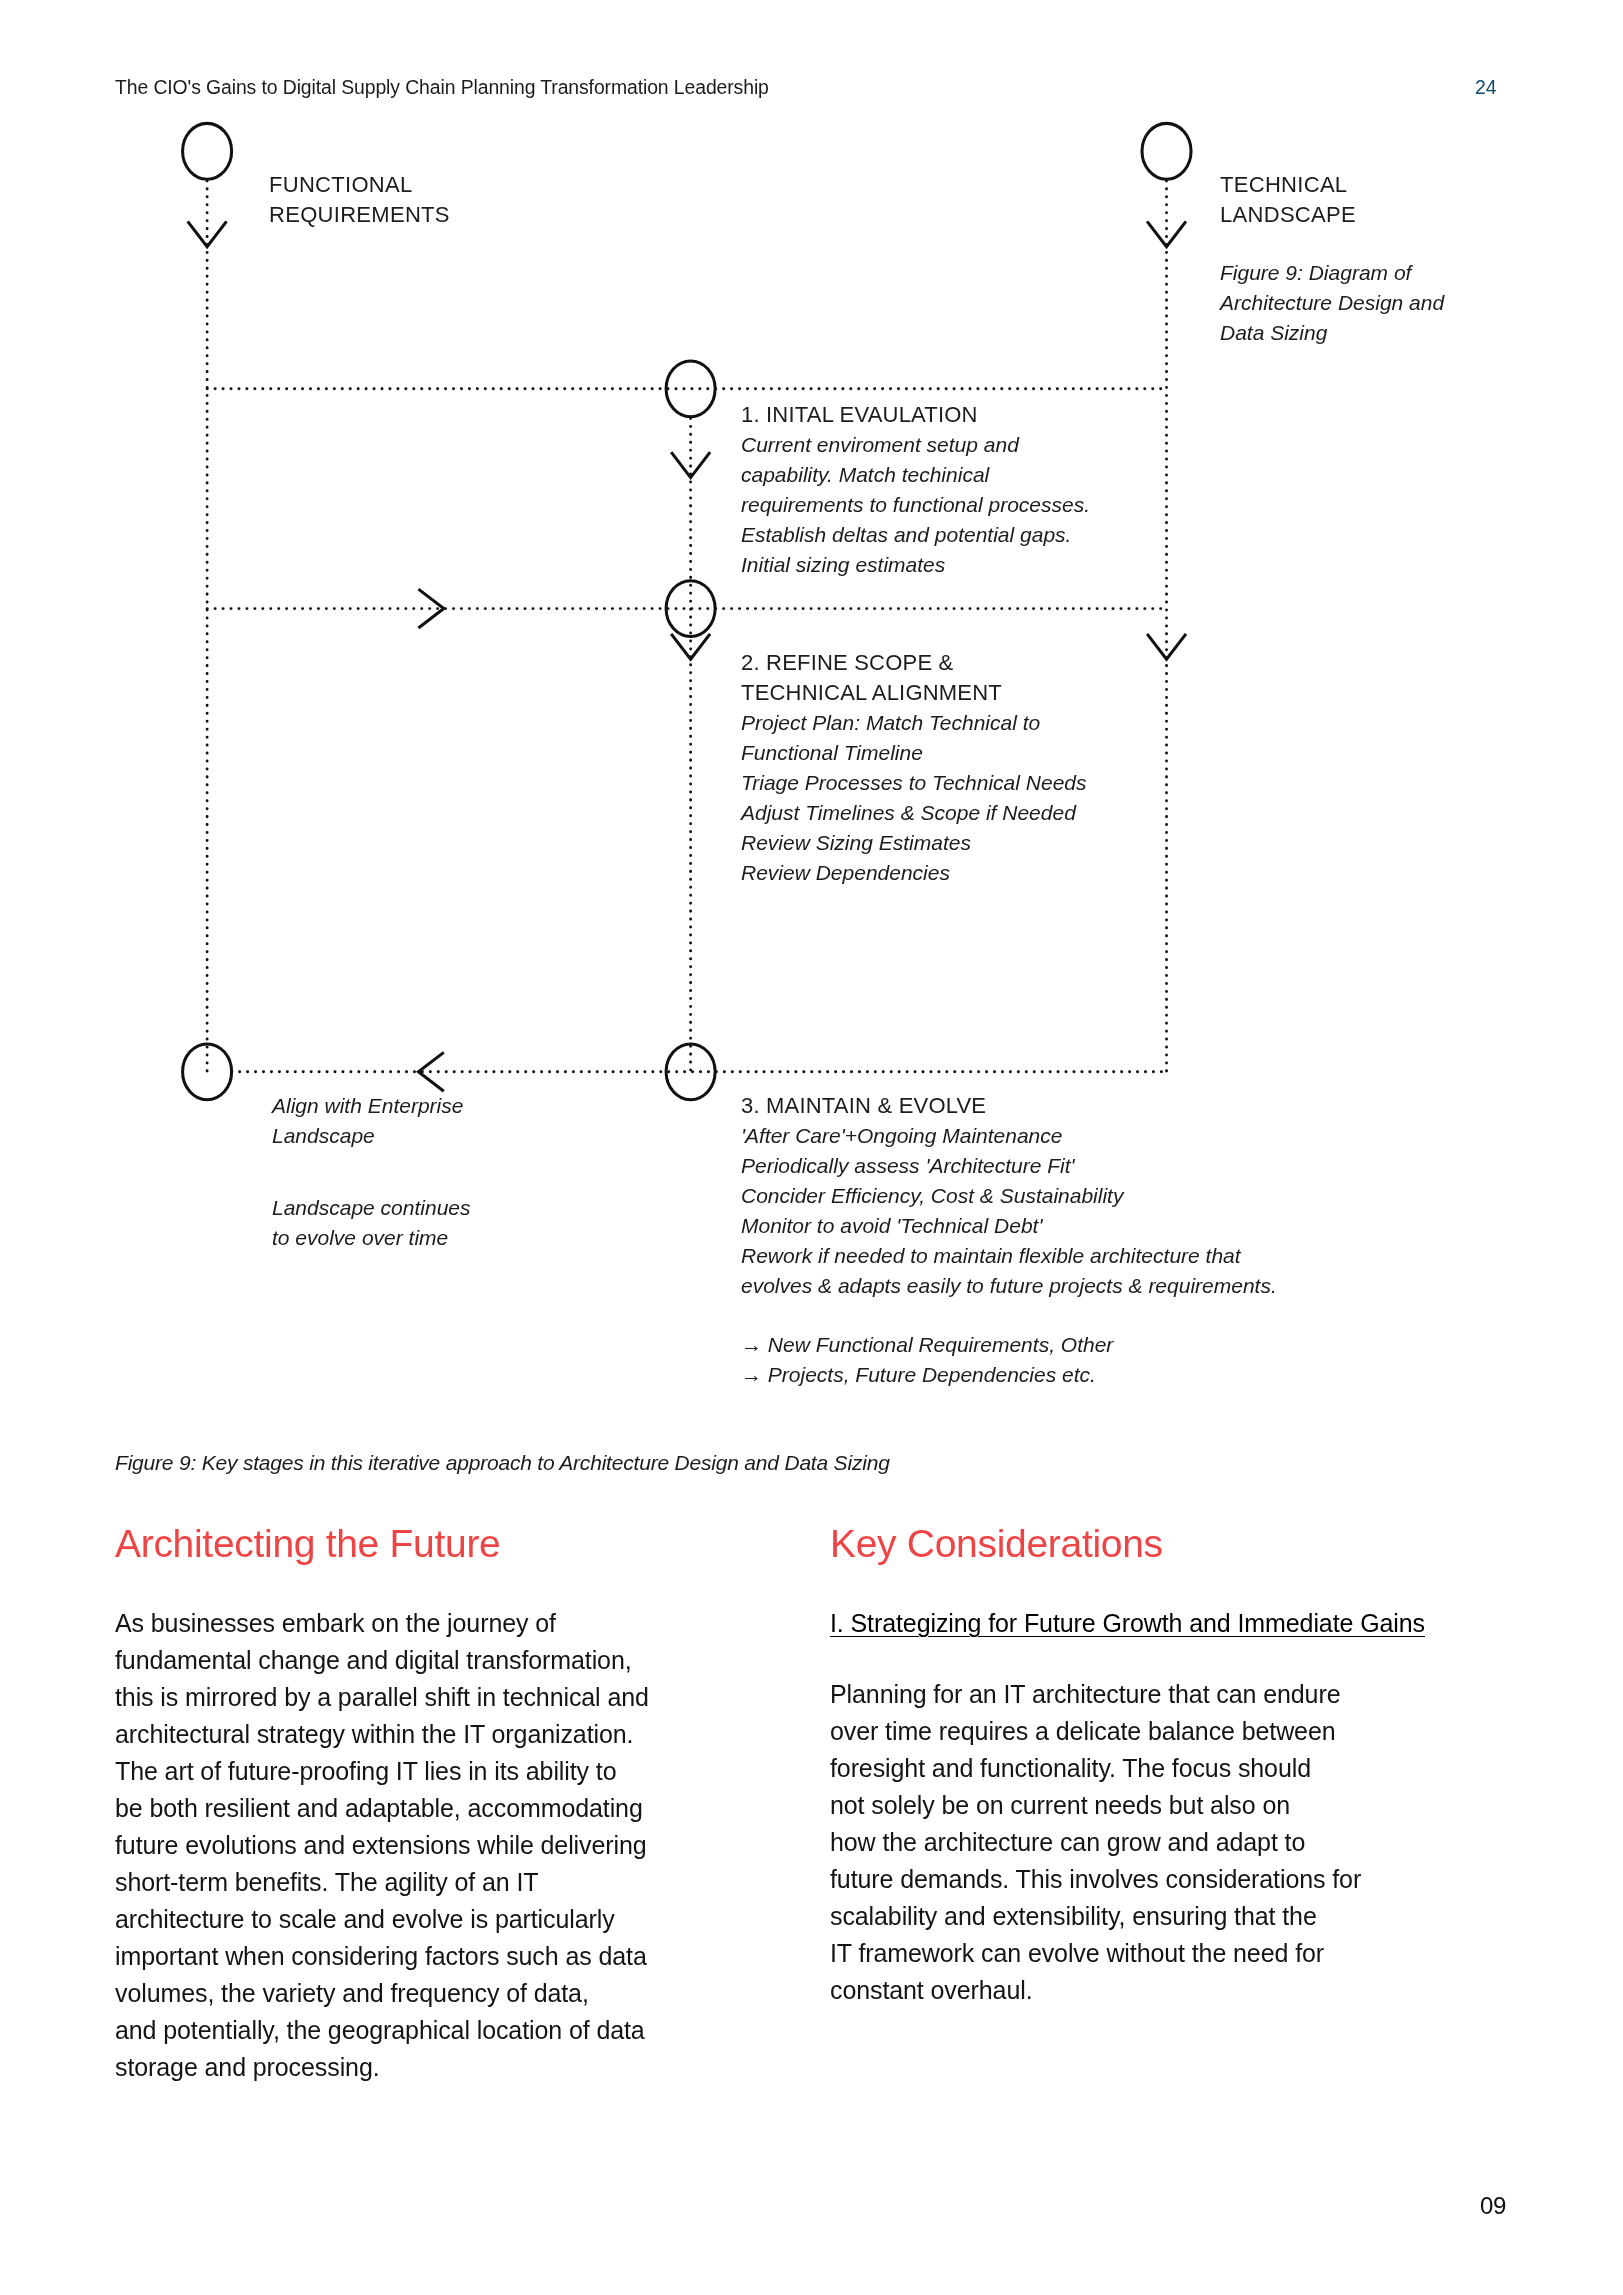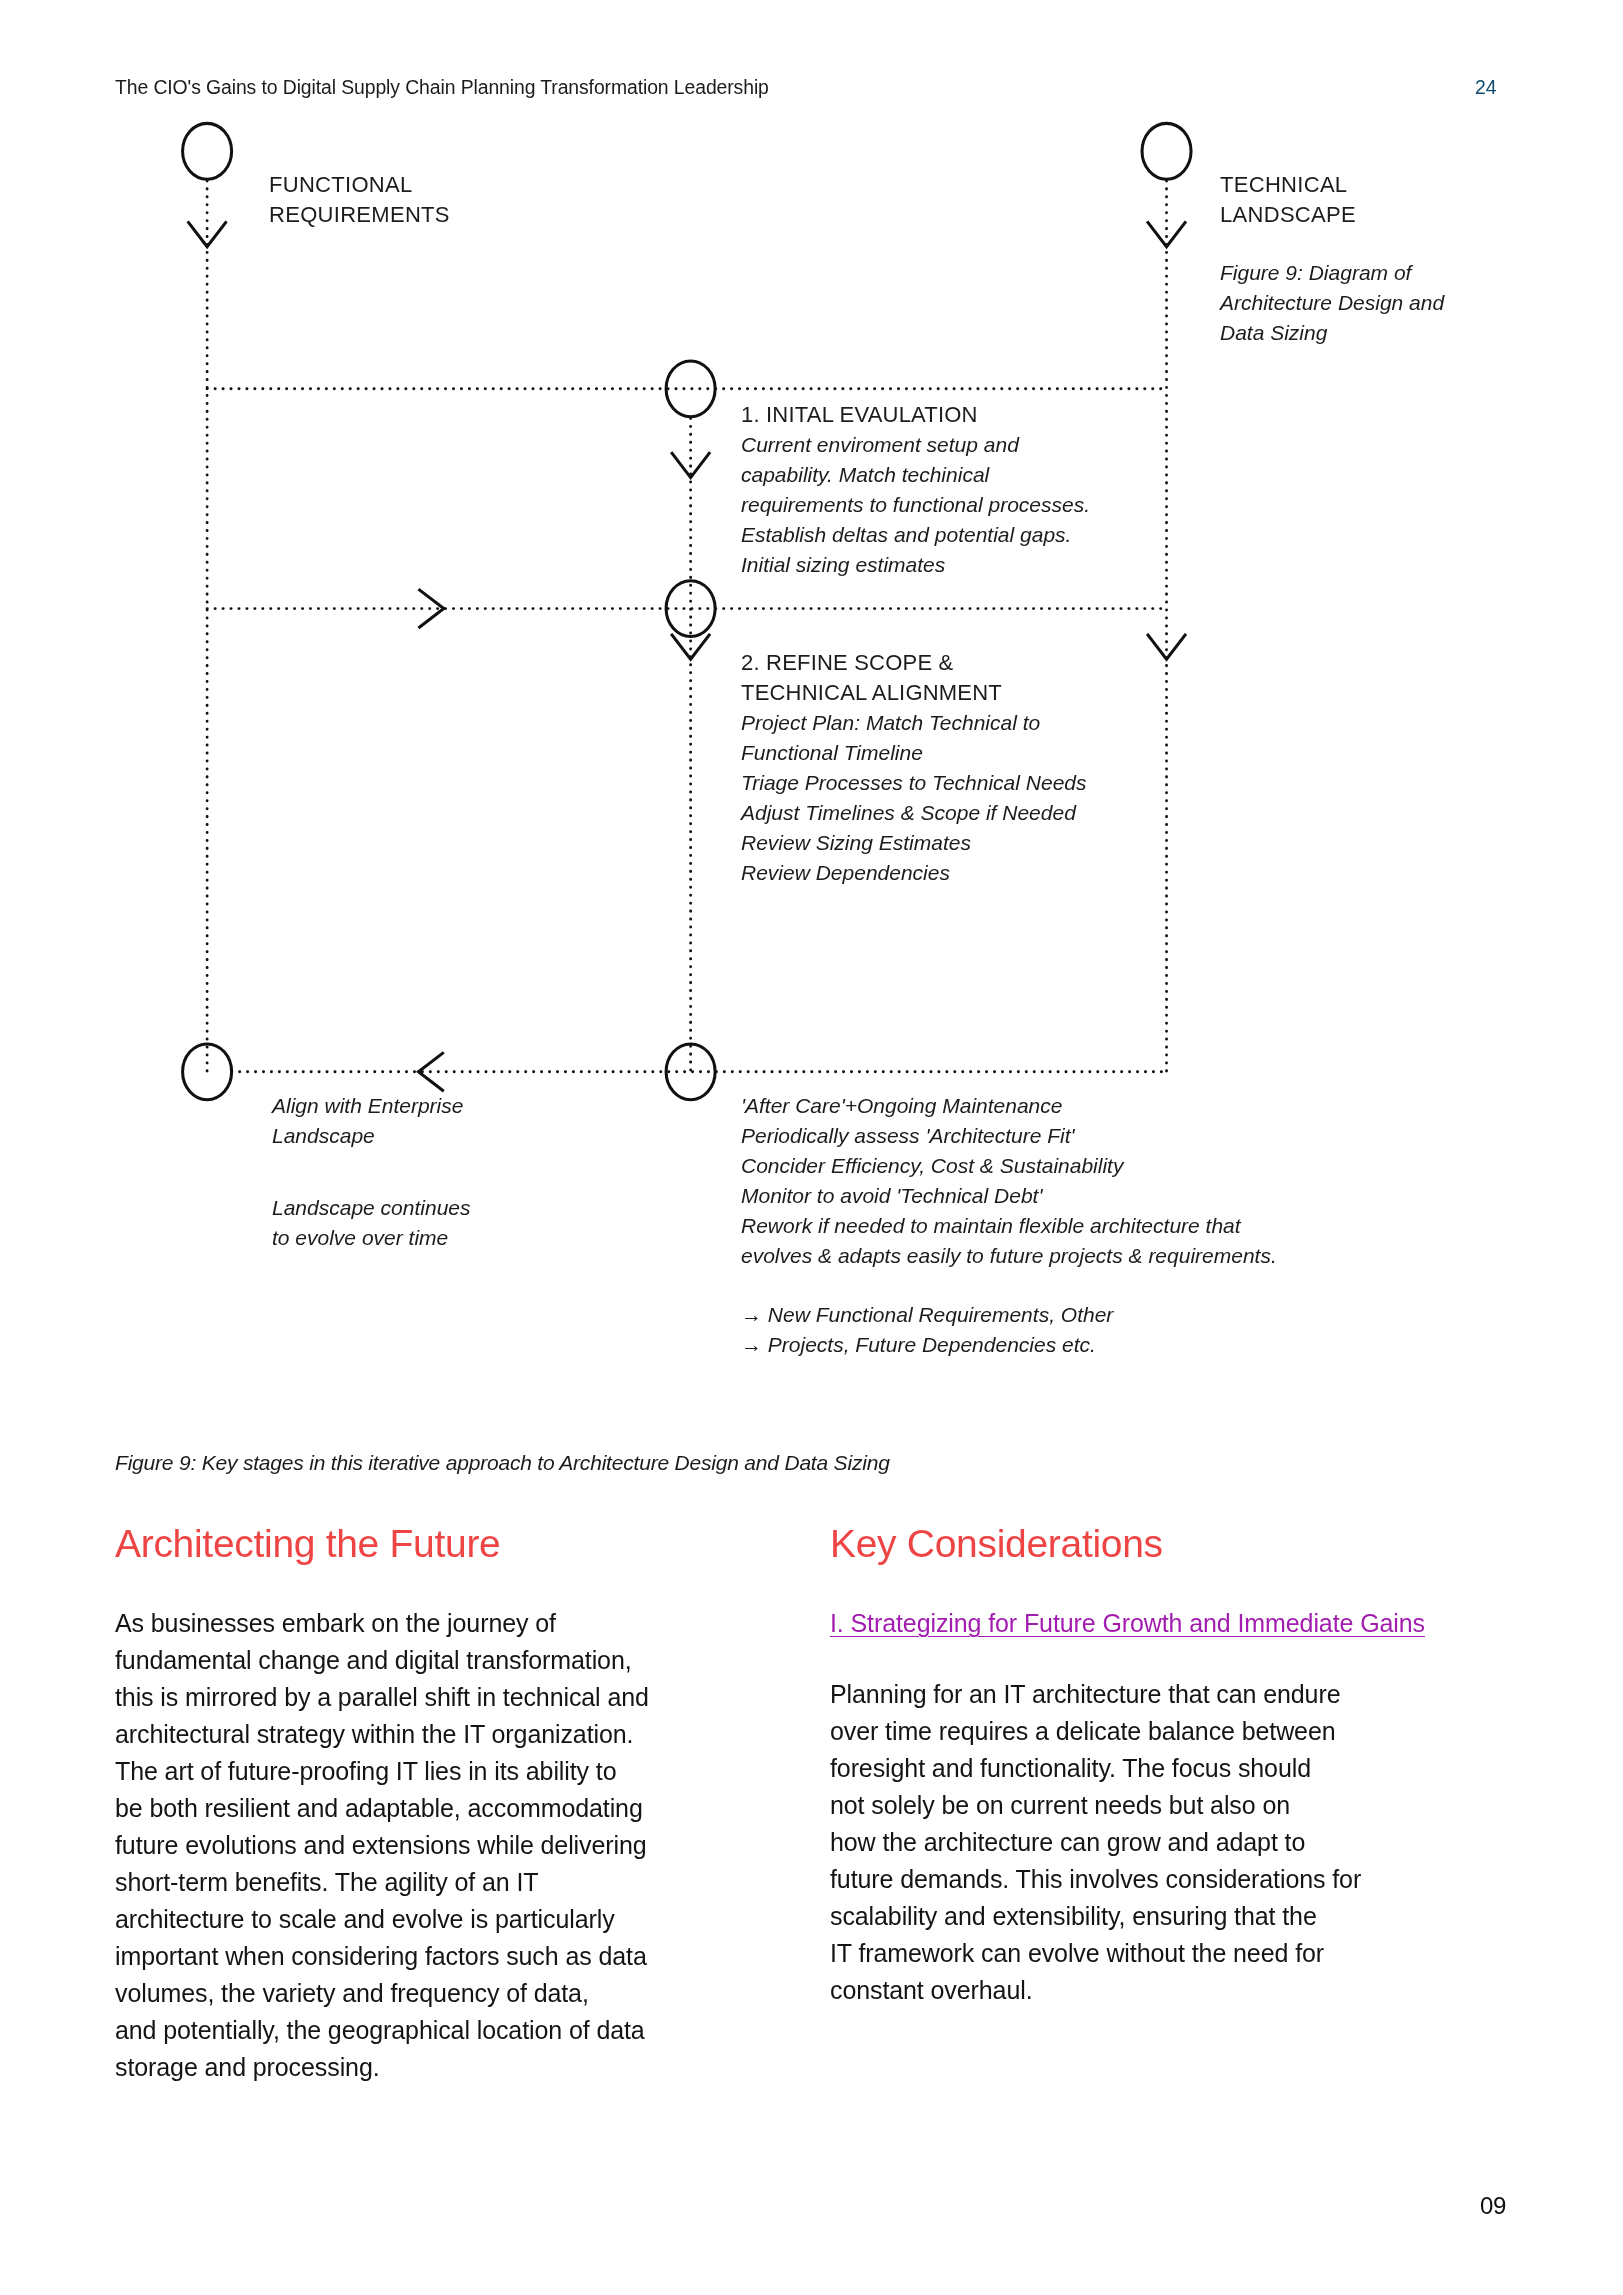--- a/index.html
+++ b/index.html
@@ -132,21 +132,21 @@
     letter-spacing: -0.3px;
     color: #ef4444;
   }
 
   h3.sub-heading {
     margin: 0 0 34px 0;
     font-size: 25px;
     font-weight: 400;
     line-height: 37px;
     letter-spacing: -0.1px;
-    color: #a21caf;
+    color: #000000;
     text-decoration: underline;
     text-underline-offset: 4.2px;
     text-decoration-thickness: 1.3px;
   }
 
   p.body-text {
     margin: 0;
     font-size: 25px;
     line-height: 37px;
     letter-spacing: -0.1px;
@@ -238,20 +238,21 @@
 TECHNICAL ALIGNMENT</div>
       <div class="step-body">Project Plan: Match Technical to
 Functional Timeline
 Triage Processes to Technical Needs
 Adjust Timelines &amp; Scope if Needed
 Review Sizing Estimates
 Review Dependencies</div>
     </div>
 
     <div class="step" style="top:973px; left:741px;">
+      <div class="step-title">3. MAINTAIN &amp; EVOLVE</div>
       <div class="step-body">'After Care'+Ongoing Maintenance
 Periodically assess 'Architecture Fit'
 Concider Efficiency, Cost &amp; Sustainability
 Monitor to avoid 'Technical Debt'
 Rework if needed to maintain flexible architecture that
 evolves &amp; adapts easily to future projects &amp; requirements.</div>
       <div class="step-arrows">→ New Functional Requirements, Other
 → Projects, Future Dependencies etc.</div>
     </div>
 

